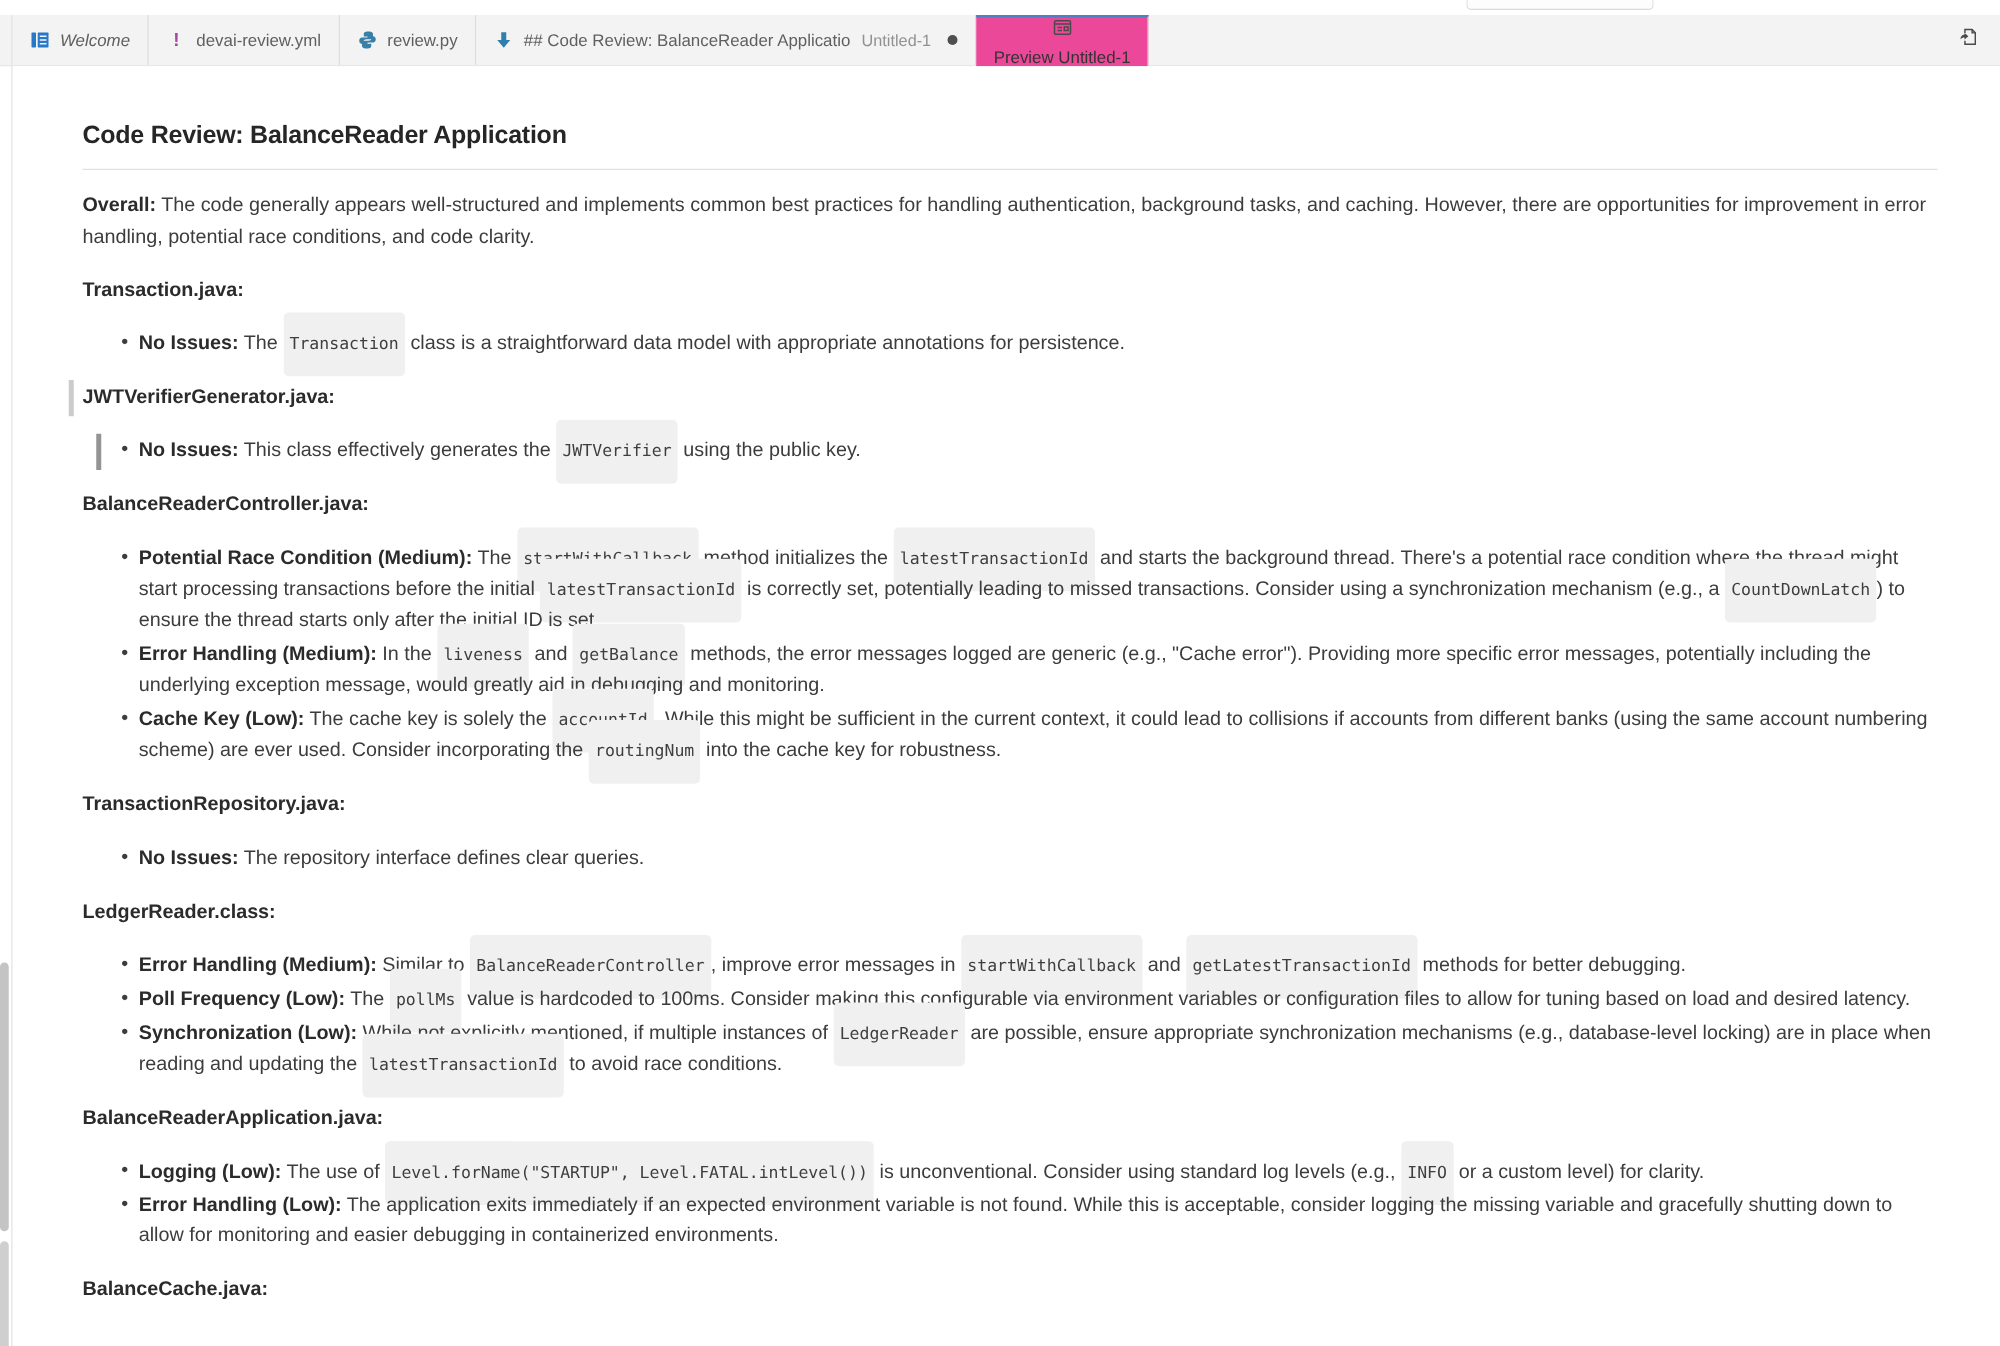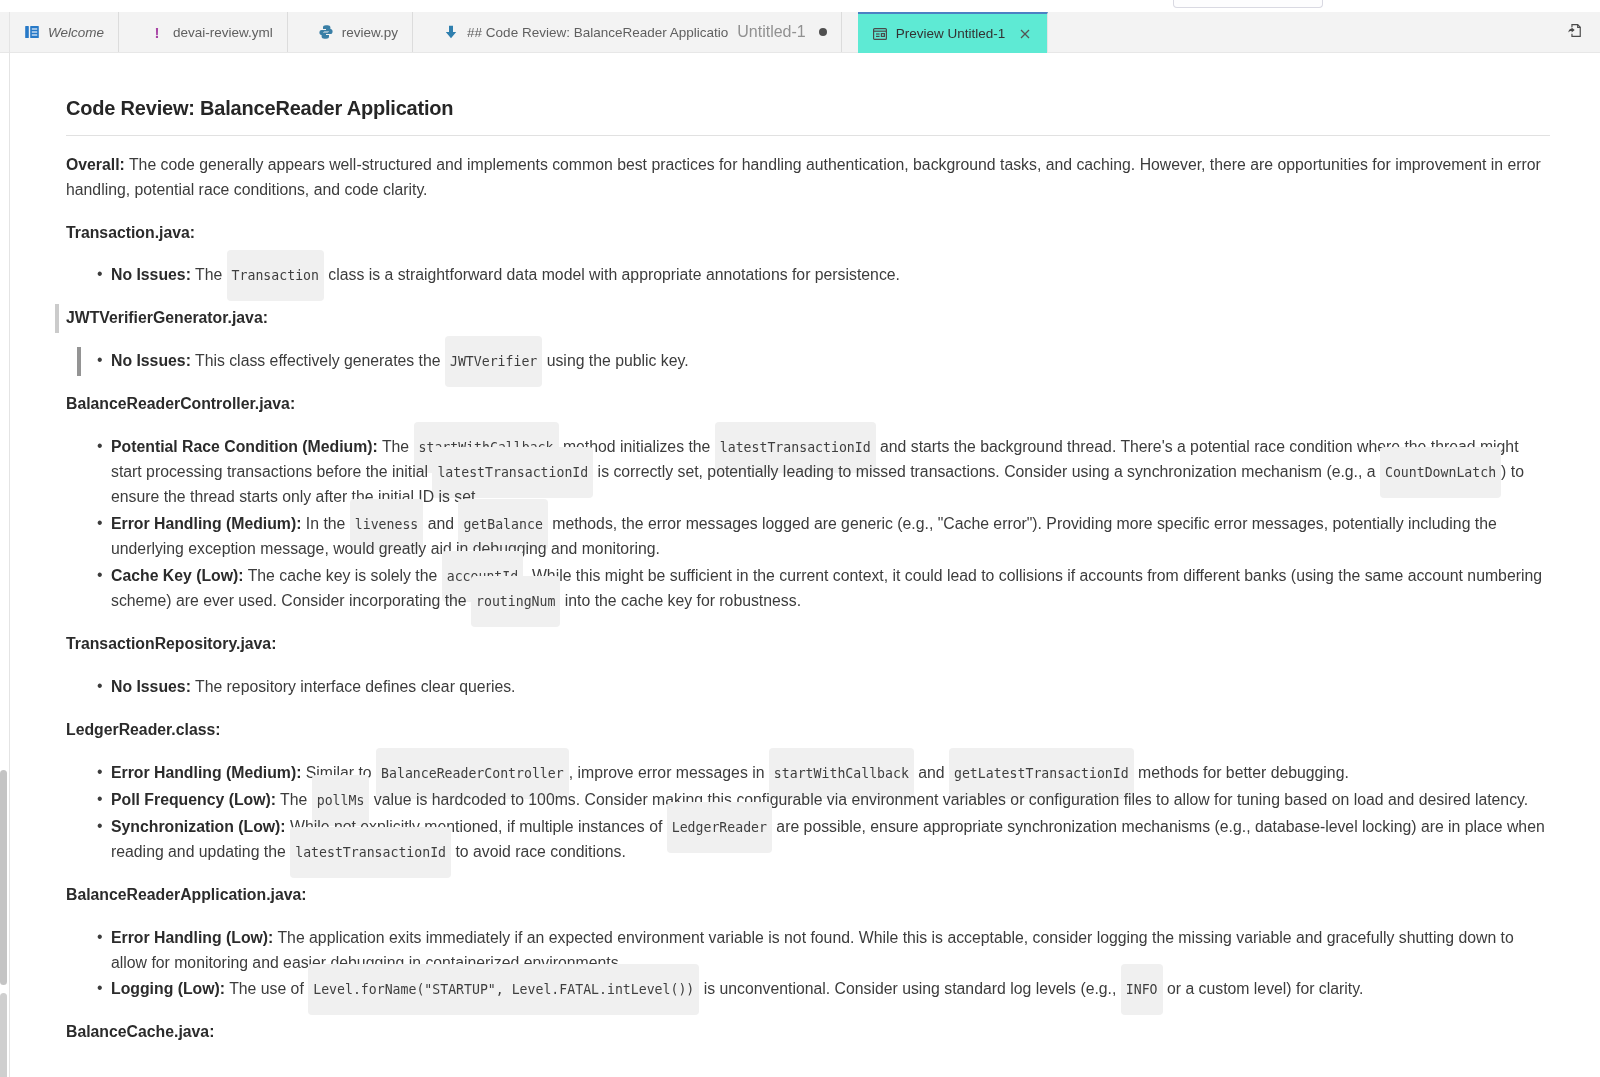--- a/index.html
+++ b/index.html
@@ -17,32 +17,32 @@
     background:#fdfdfe; border:1px solid #d9d9e2; border-top:none;
     border-radius:0 0 4px 4px;
   }
 
   
   .tab-bar {
     position:absolute; top:12px; left:0; right:0; height:41px;
     background:#f3f3f3; border-bottom:1px solid #e7e7e7;
     display:flex; align-items:stretch; padding-left:10px;
   }
-  .tabs { display:flex; align-items:stretch; flex:0 1 auto; min-width:0;gap:16px; }
+  .tabs { display:flex; align-items:stretch; flex:0 1 auto; min-width:0; }
   .tab {
     display:flex; align-items:center; gap:8px; padding:0 14px;
     border-right:1px solid #dcdcdc; font-size:13.5px; color:#5f5f5f;
     background:#f3f3f3; cursor:pointer; white-space:nowrap; position:relative;
   }
   .tab.active {
-    background:#5eead4; color:#333333; margin-bottom:-1px;
-    border-top:2.5px solid #4c81c3; border-right:1px solid #e4e4e4;
+    background:#ec4899; color:#333333; margin-bottom:-1px;
+    border-top:2.5px solid #4c81c3; border-right:1px solid #e4e4e4;flex-direction:column;
   }
   .tab.italic .tab-label { font-style:italic; }
-  .tab .tab-desc { color:#919191; font-size:16px; margin-left:1px; }
+  .tab .tab-desc { color:#919191; font-size:13px; margin-left:1px; }
   .tab .mod-dot { width:8px; height:8px; border-radius:50%; background:#4f4f4f; margin-left:5px; flex:none; }
   .tab .tab-icon { display:inline-flex; width:16px; height:16px; align-items:center; justify-content:center; flex:none; }
   .tab .close-btn { display:inline-flex; margin-left:4px; color:#555; align-items:center; }
   .yaml-bang { color:#a845a5; font-weight:700; font-size:15px; font-family:"Liberation Sans",sans-serif; }
   .editor-actions { position:absolute; right:0; top:12px; height:40px; width:52px;
     display:flex; align-items:center; justify-content:center; }
   .action-btn { display:inline-flex; cursor:pointer; }
 
   
   .left-rail { position:absolute; left:0; top:12px; bottom:0; width:10px;
@@ -183,18 +183,18 @@
         <li class=""><strong>No Issues:</strong><span> The repository interface defines clear queries.</span></li>
       </ul>
       <p class="md-heading">LedgerReader.class:</p>
       <ul class="md-list">
         <li class=""><strong>Error Handling (Medium):</strong><span> Similar to </span><span class="chip">BalanceReaderController</span><span>, improve error messages in </span><span class="chip">startWithCallback</span><span> and </span><span class="chip">getLatestTransactionId</span><span> methods for better debugging.</span></li>
         <li class=""><strong>Poll Frequency (Low):</strong><span> The </span><span class="chip">pollMs</span><span> value is hardcoded to 100ms. Consider making this configurable via environment variables or configuration files to allow for tuning based on load and desired latency.</span></li>
         <li class=""><strong>Synchronization (Low):</strong><span> While not explicitly mentioned, if multiple instances of </span><span class="chip">LedgerReader</span><span> are possible, ensure appropriate synchronization mechanisms (e.g., database-level locking) are in place when reading and updating the </span><span class="chip">latestTransactionId</span><span> to avoid race conditions.</span></li>
       </ul>
       <p class="md-heading">BalanceReaderApplication.java:</p>
       <ul class="md-list">
+        <li class=""><strong>Logging (Low):</strong><span> The use of </span><span class="chip">Level.forName("STARTUP", Level.FATAL.intLevel())</span><span> is unconventional. Consider using standard log levels (e.g., </span><span class="chip">INFO</span><span> or a custom level) for clarity.</span></li>
         <li class=""><strong>Error Handling (Low):</strong><span> The application exits immediately if an expected environment variable is not found. While this is acceptable, consider logging the missing variable and gracefully shutting down to allow for monitoring and easier debugging in containerized environments.</span></li>
-        <li class=""><strong>Logging (Low):</strong><span> The use of </span><span class="chip">Level.forName("STARTUP", Level.FATAL.intLevel())</span><span> is unconventional. Consider using standard log levels (e.g., </span><span class="chip">INFO</span><span> or a custom level) for clarity.</span></li>
       </ul>
       <p class="md-heading">BalanceCache.java:</p>
     </div>
 </div>
 
 </body></html>

